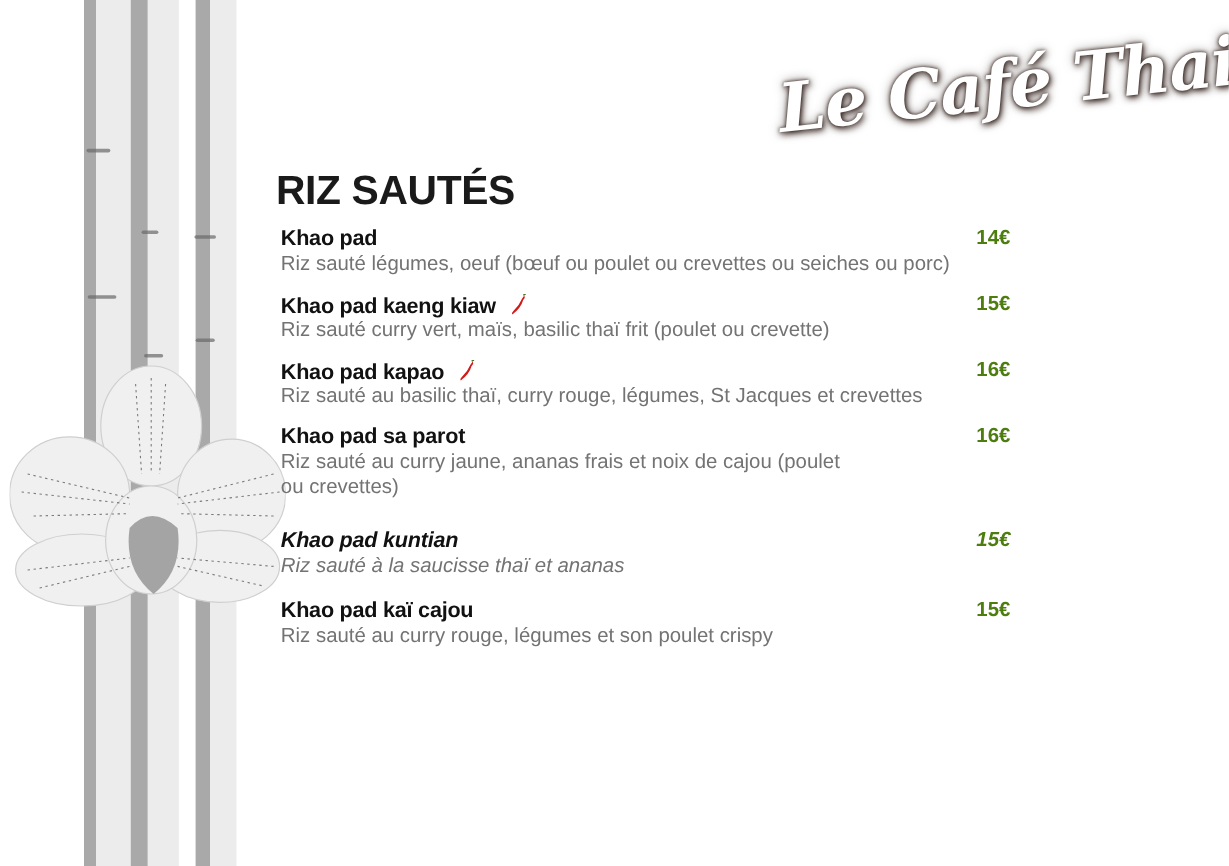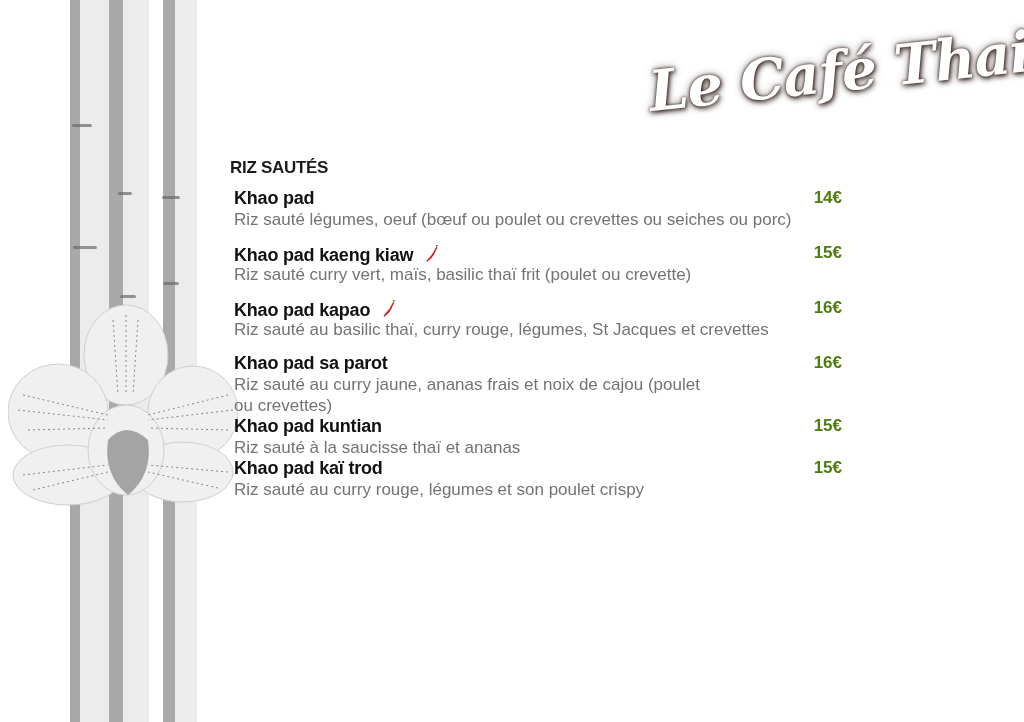--- a/index.html
+++ b/index.html
@@ -19,22 +19,22 @@
     .logo {
       position: absolute; left: 648px; top: 28px; width: 345px; height: 90px;
       font-family: "DejaVu Serif", serif; font-style: italic; font-weight: bold;
       font-size: 56px; color: #ffffff; letter-spacing: -1px;
       text-shadow: 0 0 3px #3a2a25, 1px 2px 5px #3a2a25, 0 0 9px rgba(60,45,40,.6);
       transform: rotate(-6deg); white-space: nowrap; line-height: 90px;
     }
 
     
     .section-title {
-      position: absolute; left: 230px; top: 158px;
-      font-size: 17px; font-weight: bold; color: #1a1a1a; letter-spacing: -0.3px;
+      position: absolute; left: 230px; top: 140px;
+      font-size: 34px; font-weight: bold; color: #1a1a1a; letter-spacing: -0.3px;
     }
     .menu { position: absolute; left: 234px; top: 188px; width: 610px; }
     .item { position: relative; }
     .item-head { display: flex; align-items: baseline; height: 21px; }
     .item-name { font-size: 18px; font-weight: bold; color: #111; letter-spacing: -0.2px; }
     .chili { display: inline-block; width: 14px; height: 18px; margin-left: 12px; position: relative; top: 2px; }
     .item-price {
       position: absolute; right: 2px; top: 0;
       font-size: 17px; font-weight: bold; color: #4d7c0f;
     }
@@ -118,37 +118,37 @@
       <span class="item-name">Khao pad kapao</span>
       <svg class="chili" viewBox="0 0 14 18">
         <path d="M12 1 Q13 3 11 5 Q9 12 2 17 Q1 16 3 14 Q8 9 10 4 Z" fill="#d11a1a"></path>
         <path d="M11 1 L13 0" stroke="#4a7a2a" stroke-width="1.2"></path>
       </svg>
     </div>
     <span class="item-price">16€</span>
     <div class="item-desc">Riz sauté au basilic thaï, curry rouge, légumes, St Jacques et crevettes</div>
   </div>
 
-  <div class="item" style="margin-bottom:0;">
+  <div class="item" style="margin-bottom:24px;">
     <div class="item-head">
       <span class="item-name">Khao pad sa parot</span>
     </div>
     <span class="item-price">16€</span>
     <div class="item-desc" style="width:480px;">Riz sauté au curry jaune, ananas frais et noix de cajou (poulet ou crevettes)</div>
   </div>
 
-  <div class="item" style="margin-bottom:0;">
+  <div class="item" style="margin-bottom:16px;font-style:italic;">
     <div class="item-head">
       <span class="item-name">Khao pad kuntian</span>
     </div>
     <span class="item-price">15€</span>
     <div class="item-desc">Riz sauté à la saucisse thaï et ananas</div>
   </div>
 
   <div class="item">
     <div class="item-head">
-      <span class="item-name">Khao pad kaï trod</span>
+      <span class="item-name">Khao pad kaï cajou</span>
     </div>
     <span class="item-price">15€</span>
     <div class="item-desc">Riz sauté au curry rouge, légumes et son poulet crispy</div>
   </div>
 
 </div>
 
 </body></html>

